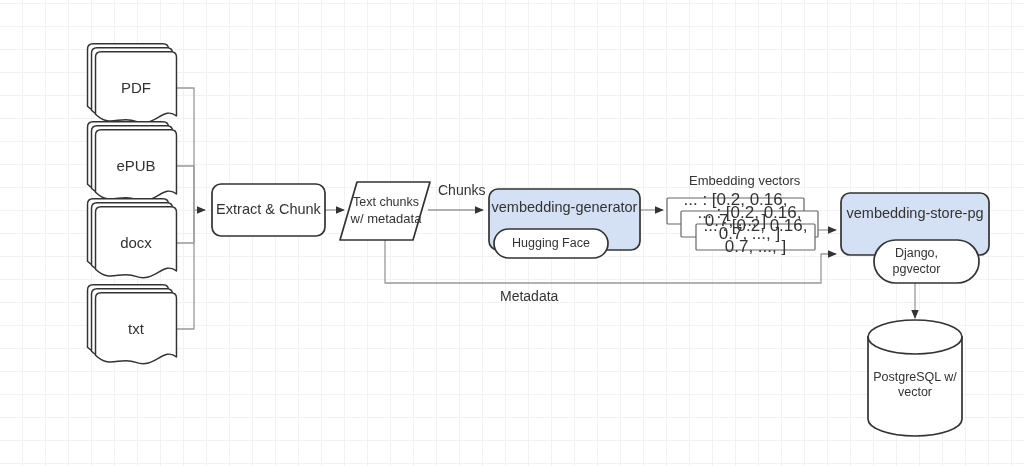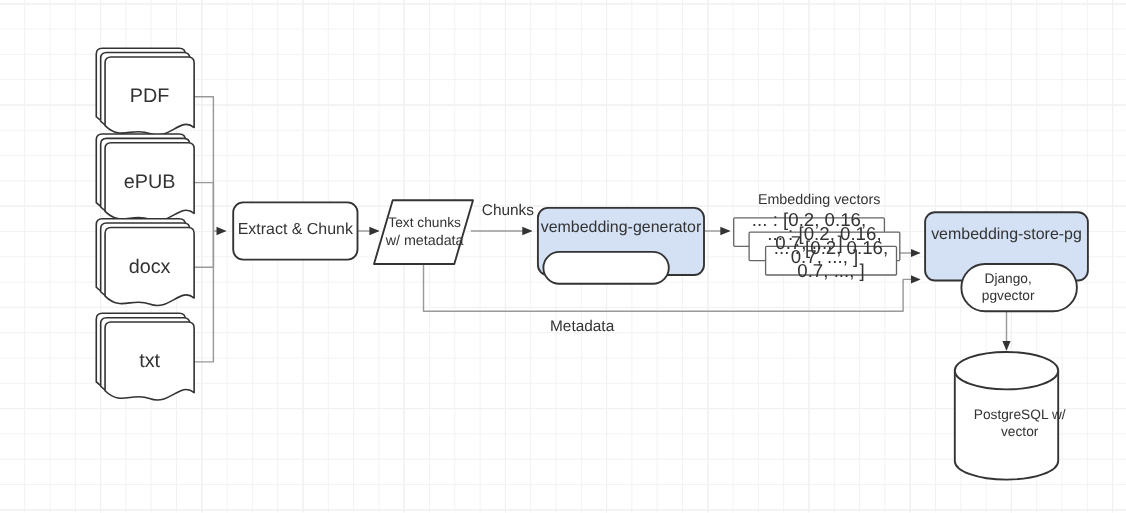--- a/index.html
+++ b/index.html
@@ -33,39 +33,39 @@
     position: absolute;
     display: flex;
     align-items: center;
     justify-content: center;
     text-align: center;
     color: #333333;
     font-family: "Liberation Sans", sans-serif;
     pointer-events: none;
     line-height: 1.22;
   }
-  .doc-label { font-size: 18px; }
+  .doc-label { font-size: 15px; }
   .box-label { font-size: 14.5px; }
   .pill-label { font-size: 12.5px; }
   .vec-label { font-size: 17px; }
   .edge-label {
     position: absolute;
     color: #333333;
     font-size: 14px;
     font-family: "Liberation Sans", sans-serif;
     white-space: nowrap;
   }
   .hdr-label {
     position: absolute;
     color: #333333;
     font-size: 13px;
     font-family: "Liberation Sans", sans-serif;
     white-space: nowrap;
   }
-  .db-label { font-size: 12.5px; margin-left: 12px; }
+  .db-label { font-size: 12.5px; }
 </style>
 </head>
 <body>
 
 <div id="canvas">
 
   <svg id="svglayer" viewBox="0 0 1024 466" xmlns="http://www.w3.org/2000/svg">
     <defs>
       <marker id="arrowdark" viewBox="0 0 10 10" refX="9" refY="5" markerWidth="7" markerHeight="7" orient="auto-start-reverse">
         <path d="M 0 0.8 L 10 5 L 0 9.2 z" fill="#333333"></path>
@@ -157,20 +157,21 @@
   <div class="node-text box-label" style="left:212px; top:184px; width:113px; height:52px;">Extract &amp; Chunk</div>
 
   <div class="node-text doc-label" style="left:90px; top:313px; width:92px; height:32px;">txt</div>
 
   <div class="node-text" style="left:345px; top:184px; width:82px; height:54px; flex-direction:column;">
     <span style="font-size:12.5px;">Text chunks</span>
     <span style="font-size:13px;">w/ metadata</span>
   </div>
 
   <div class="node-text box-label" style="left:489px; top:191px; width:151px; height:34px;">vembedding-generator</div>
+  <div class="node-text pill-label" style="left:494px; top:229px; width:114px; height:29px;">Hugging Face</div>
 
   <div class="hdr-label" style="left:689px; top:173px;text-align:right;">Embedding vectors</div>
 
   <div class="node-text vec-label" style="left:667px; top:198px; width:137px; height:26px;">... : [0.2, 0.16, 0.7, ..., ]</div>
   <div class="node-text vec-label" style="left:681px; top:211px; width:137px; height:26px;">... : [0.2, 0.16, 0.7, ..., ]</div>
   <div class="node-text vec-label" style="left:696px; top:224px; width:119px; height:26px;">... : [0.2, 0.16, 0.7, ..., ]</div>
 
   <div class="node-text box-label" style="left:841px; top:195px; width:148px; height:38px;">vembedding-store-pg</div>
   <div class="node-text pill-label" style="left:864px; top:240px; width:105px; height:43px; flex-direction:column;">
     <span>Django,</span>

